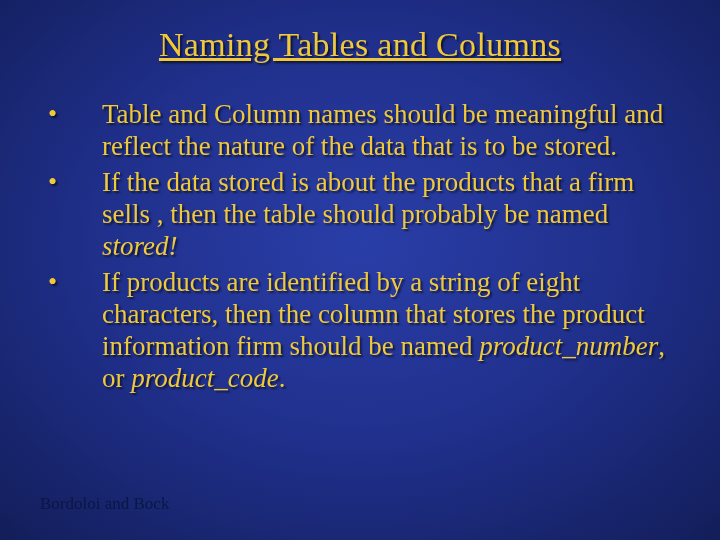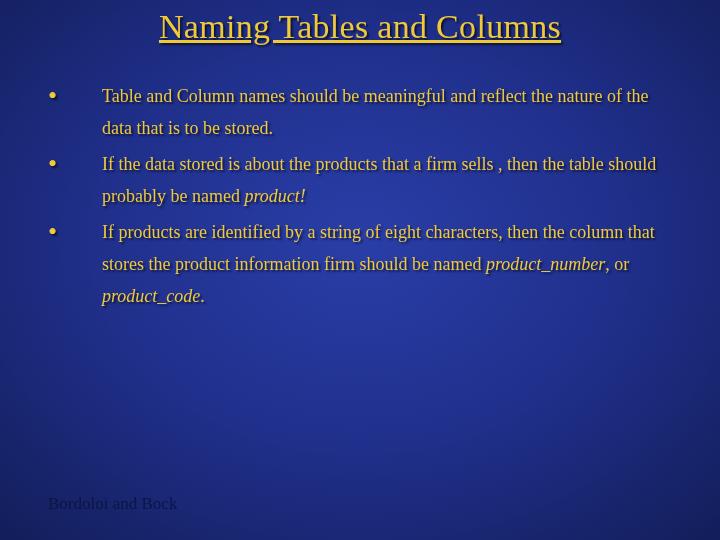--- a/index.html
+++ b/index.html
@@ -21,21 +21,21 @@
                 #03061a 100%);
     position: relative;
     box-sizing: border-box;
   }
   .title {
     text-align: center;
     color: #f0c93a;
     font-size: 34px;
     font-weight: 400;
     text-decoration: underline;
-    padding-top: 8px;
+    padding-top: 26px;
     text-shadow: 2px 2px 2px rgba(0,0,0,0.6);
     letter-spacing: 0.3px;
   }
   .body {
     margin-top: 34px;
     padding: 0 48px 0 48px;
   }
   .bullet-row {
     display: flex;
     align-items: flex-start;
@@ -44,30 +44,30 @@
   .bullet-mark {
     color: #f0c93a;
     font-size: 26px;
     line-height: 32px;
     width: 54px;
     flex-shrink: 0;
     text-shadow: 2px 2px 2px rgba(0,0,0,0.55);
   }
   .bullet-text {
     color: #f0c93a;
-    font-size: 18px;
+    font-size: 27px;
     line-height: 32px;
     text-shadow: 2px 2px 2px rgba(0,0,0,0.55);
   }
   .bullet-text .emph {
     font-style: italic;
   }
   .footer {
     position: absolute;
-    left: 48px;
+    left: 40px;
     bottom: 26px;
     color: #0a1644;
     font-size: 17px;
     font-family: "Times New Roman", Times, serif;
   }
 </style>
 </head>
 <body>
 
 <div class="slide">
@@ -77,21 +77,21 @@
   <div class="body">
 
     <div class="bullet-row">
       <div class="bullet-mark">•</div>
       <div class="bullet-text">Table and Column names should be meaningful and reflect the nature of the data that is to be stored.</div>
     </div>
 
     <div class="bullet-row">
       <div class="bullet-mark">•</div>
       <div class="bullet-text">
-        <span>If the data stored is about the products that a firm sells , then the table should probably be named </span><span class="emph">product!</span>
+        <span>If the data stored is about the products that a firm sells , then the table should probably be named </span><span class="emph">stored!</span>
       </div>
     </div>
 
     <div class="bullet-row">
       <div class="bullet-mark">•</div>
       <div class="bullet-text">
         <span>If products are identified by a string of eight characters, then the column that stores the product information firm should be named </span><span class="emph">product_number</span><span>, or </span><span class="emph">product_code</span><span>.</span>
       </div>
     </div>
 

